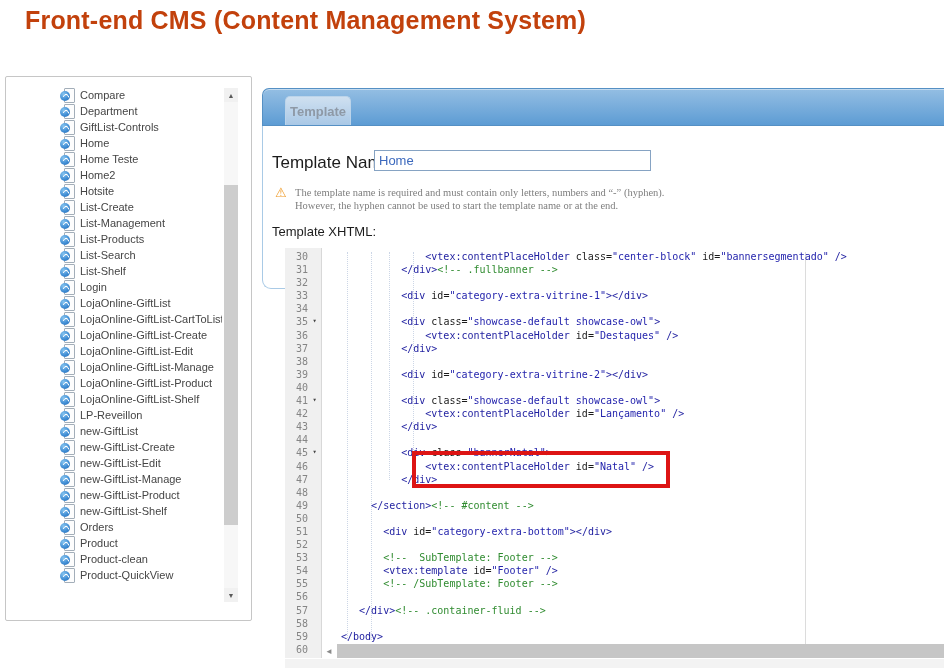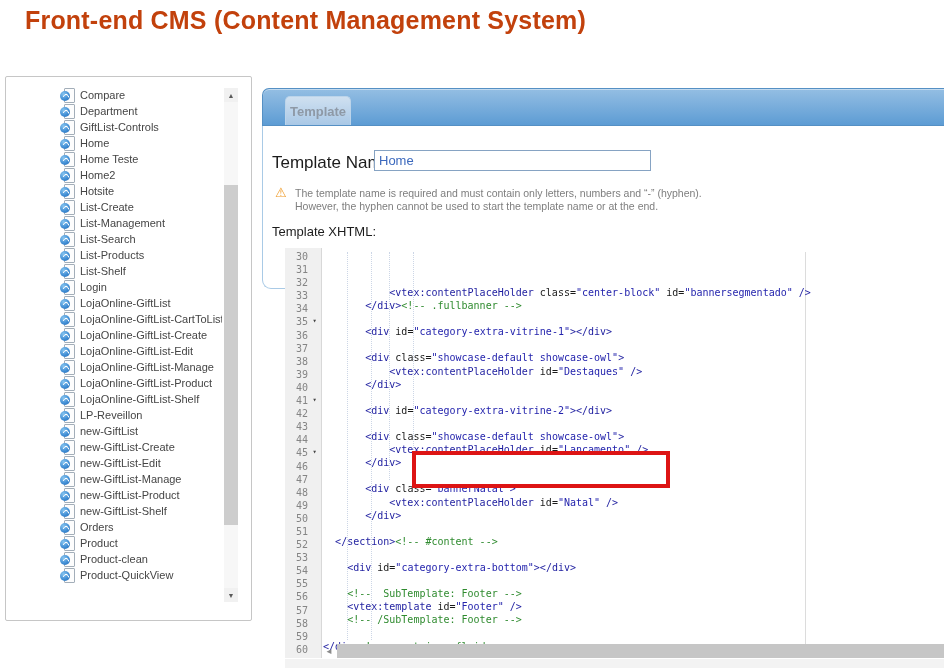--- a/index.html
+++ b/index.html
@@ -37,28 +37,28 @@
   #tab-template{left:285px;top:96px;width:66px;height:29px;border-radius:5px 5px 0 0;
      background:linear-gradient(#cfe0f0,#a9c8e6);border:1px solid #bcd4ea;border-bottom:none;
      color:#8e99a6;font-size:13px;font-weight:bold;display:flex;align-items:center;justify-content:center;box-sizing:border-box;}
   #panel-left-edge{left:262px;top:126px;width:26px;height:162px;border-left:1px solid #a9cae6;
      border-bottom:1px solid #a9cae6;border-bottom-left-radius:9px;}
 
   #template-name-label{left:272px;top:153px;font-size:17px;color:#1c1c1c;}
   #template-name-input{left:374px;top:150px;width:277px;height:21px;border:1px solid #86a3c3;
      font-size:13px;color:#3c69bd;padding:1px 4px;box-sizing:border-box;font-family:"Liberation Sans",sans-serif;background:#fff;}
   #warning-icon{left:275px;top:185px;font-size:13px;color:#ef9b28;}
-  #warning-text{left:295px;top:187px;font-size:10.5px;color:#7e7e7e;line-height:12.5px;}
+  #warning-text{left:295px;top:187px;font-size:10.5px;color:#7e7e7e;line-height:12.5px;font-family:Liberation Serif, serif;}
   #template-xhtml-label{left:272px;top:224px;font-size:13px;color:#1c1c1c;}
 
   
   #editor-right-border{left:805px;top:252px;width:1px;height:392px;background:#dcdcdc;}
   #editor-gutter-bg{left:285px;top:248px;width:36px;height:410px;background:#f0f0f0;border-right:1px solid #d8d8d8;}
   #editor-lines{left:285px;top:250px;width:520px;font-family:"DejaVu Sans Mono",monospace;font-size:10px;}
-  .ed-row{height:13.1px;line-height:13.1px;display:flex;white-space:pre;flex-direction:column;}
+  .ed-row{height:13.1px;line-height:13.1px;display:flex;white-space:pre;}
   .gut{width:36px;flex:0 0 36px;display:flex;}
   .num{width:23px;text-align:right;color:#858585;}
   .fold{width:13px;text-align:center;font-size:7px;color:#444;line-height:13.1px;cursor:pointer;}
   .code{padding-left:20px;white-space:pre;color:#1a1a1a;}
   .tk-tag{color:#1d1d9f;}
   .tk-attr{color:#1a1a1a;}
   .tk-str{color:#2424ad;}
   .tk-com{color:#2f8b2f;}
   .tk-pln{color:#1a1a1a;}
 
@@ -144,28 +144,28 @@
         <span class="pg"></span>
         <span class="orb"></span>
       </span>
       <span class="side-label">List-Management</span>
     </div>
     <div class="side-item">
       <span class="tpl-icon">
         <span class="pg"></span>
         <span class="orb"></span>
       </span>
+      <span class="side-label">List-Products</span>
+    </div>
+    <div class="side-item">
+      <span class="tpl-icon">
+        <span class="pg"></span>
+        <span class="orb"></span>
+      </span>
       <span class="side-label">List-Search</span>
-    </div>
-    <div class="side-item">
-      <span class="tpl-icon">
-        <span class="pg"></span>
-        <span class="orb"></span>
-      </span>
-      <span class="side-label">List-Products</span>
     </div>
     <div class="side-item">
       <span class="tpl-icon">
         <span class="pg"></span>
         <span class="orb"></span>
       </span>
       <span class="side-label">List-Shelf</span>
     </div>
     <div class="side-item">
       <span class="tpl-icon">

